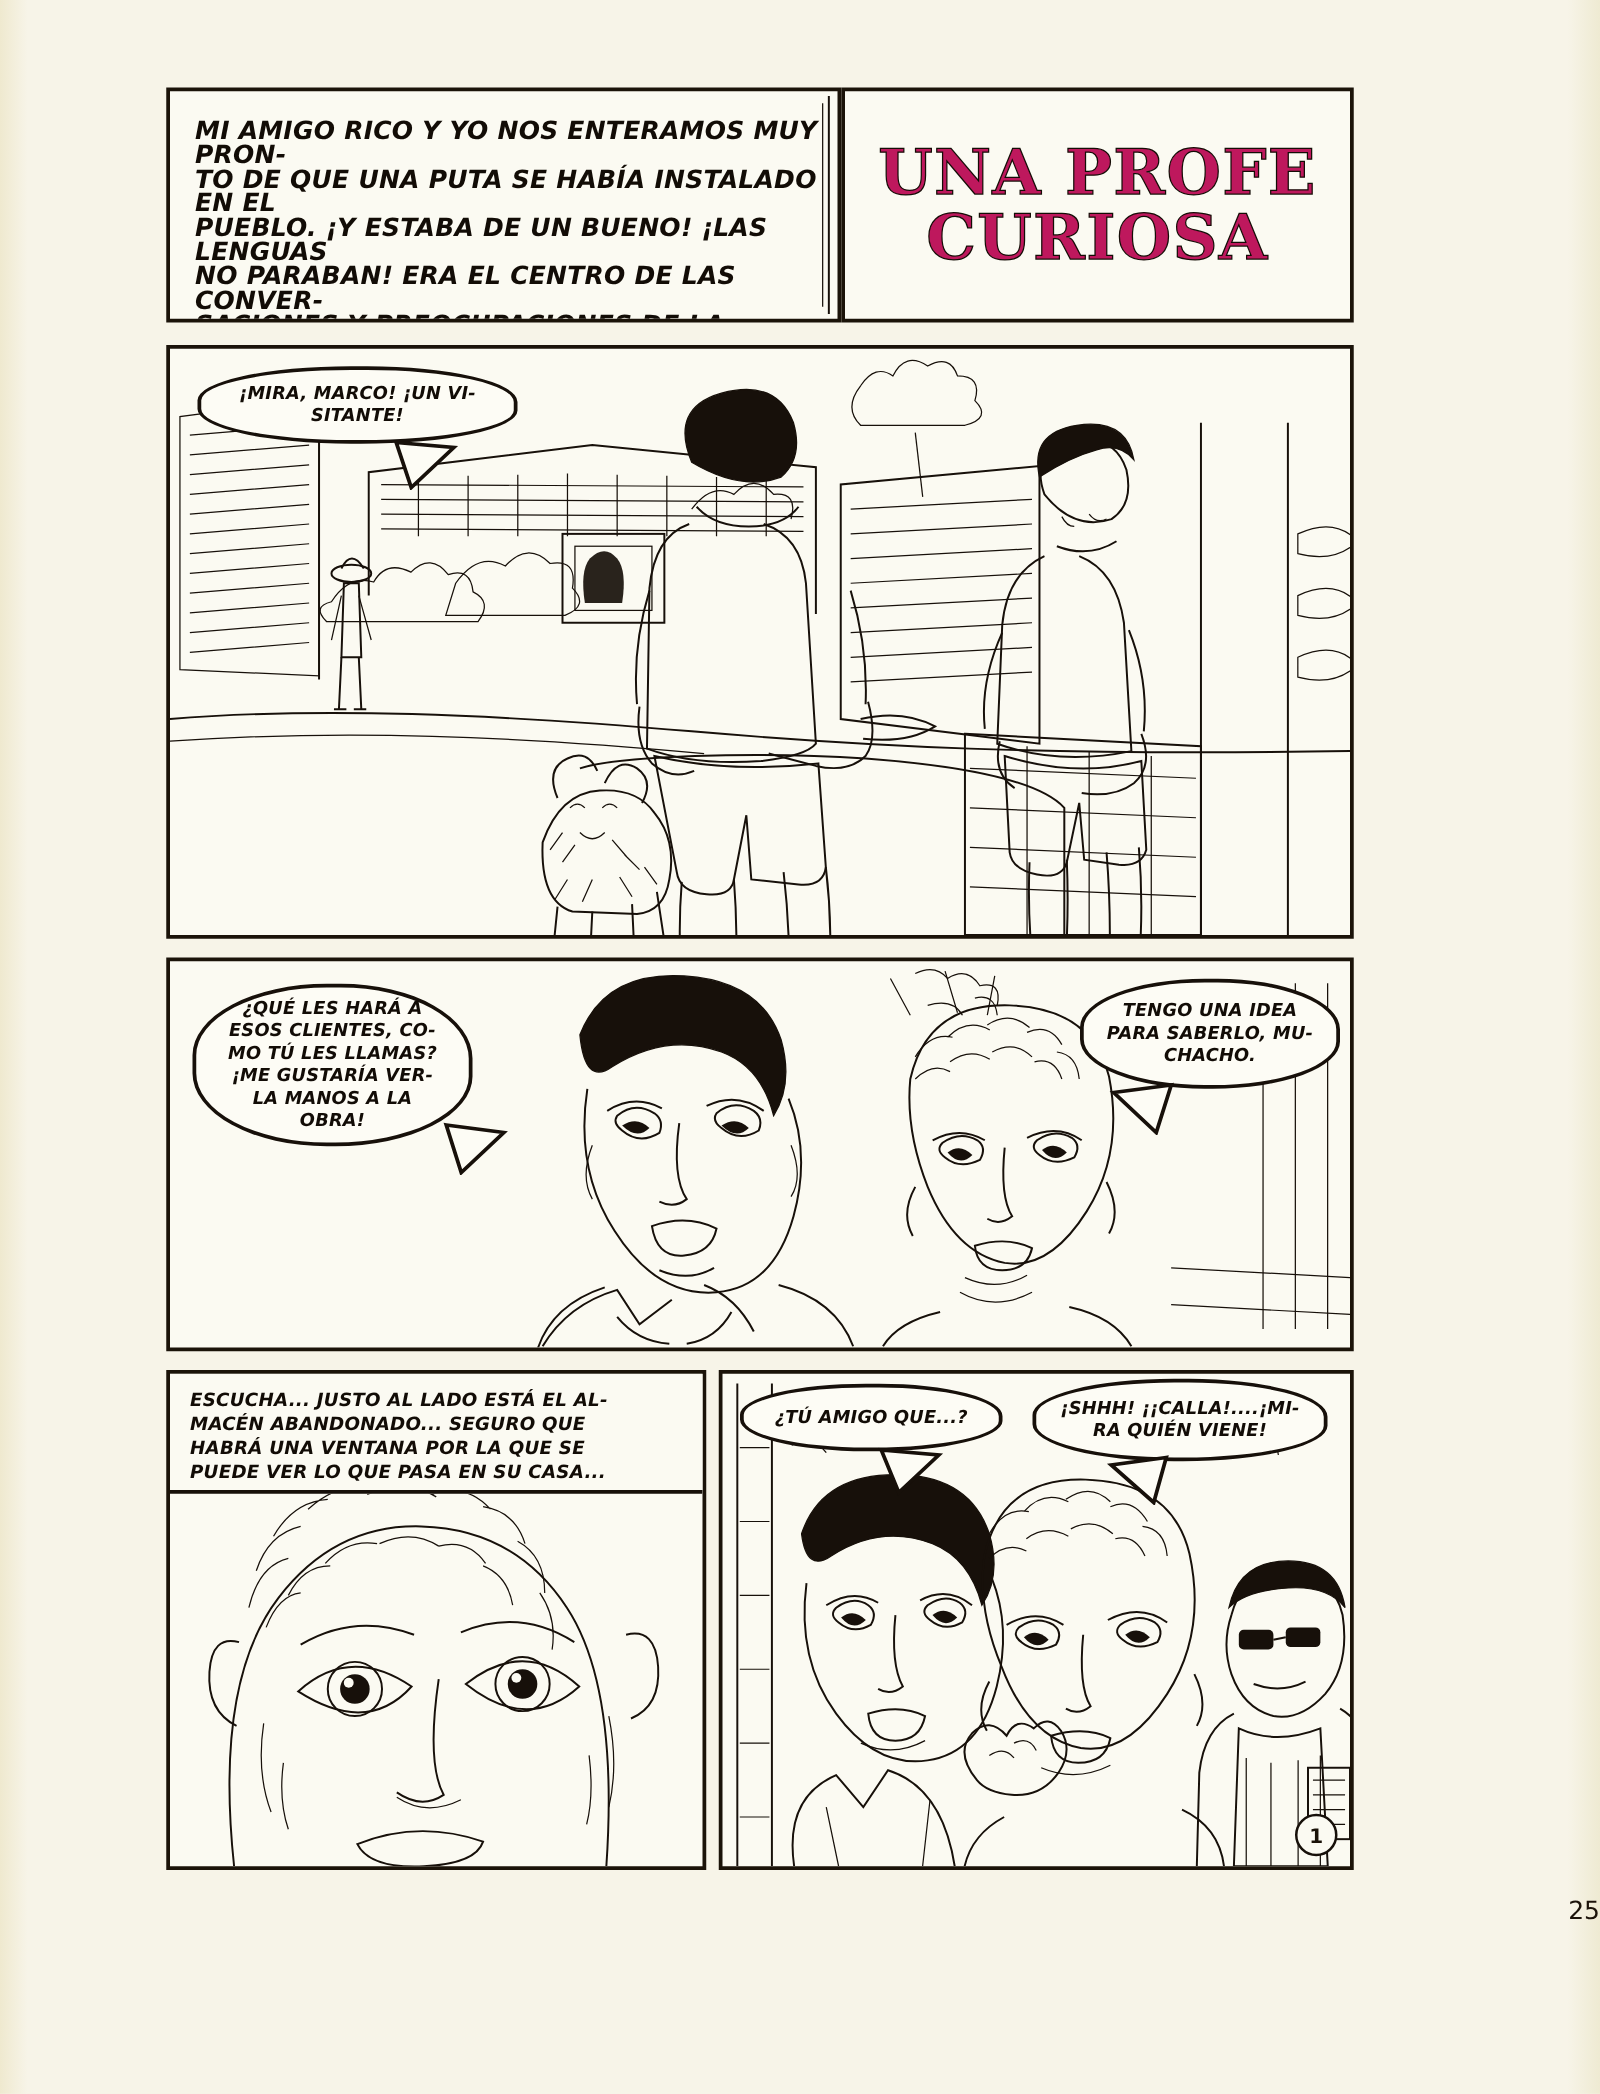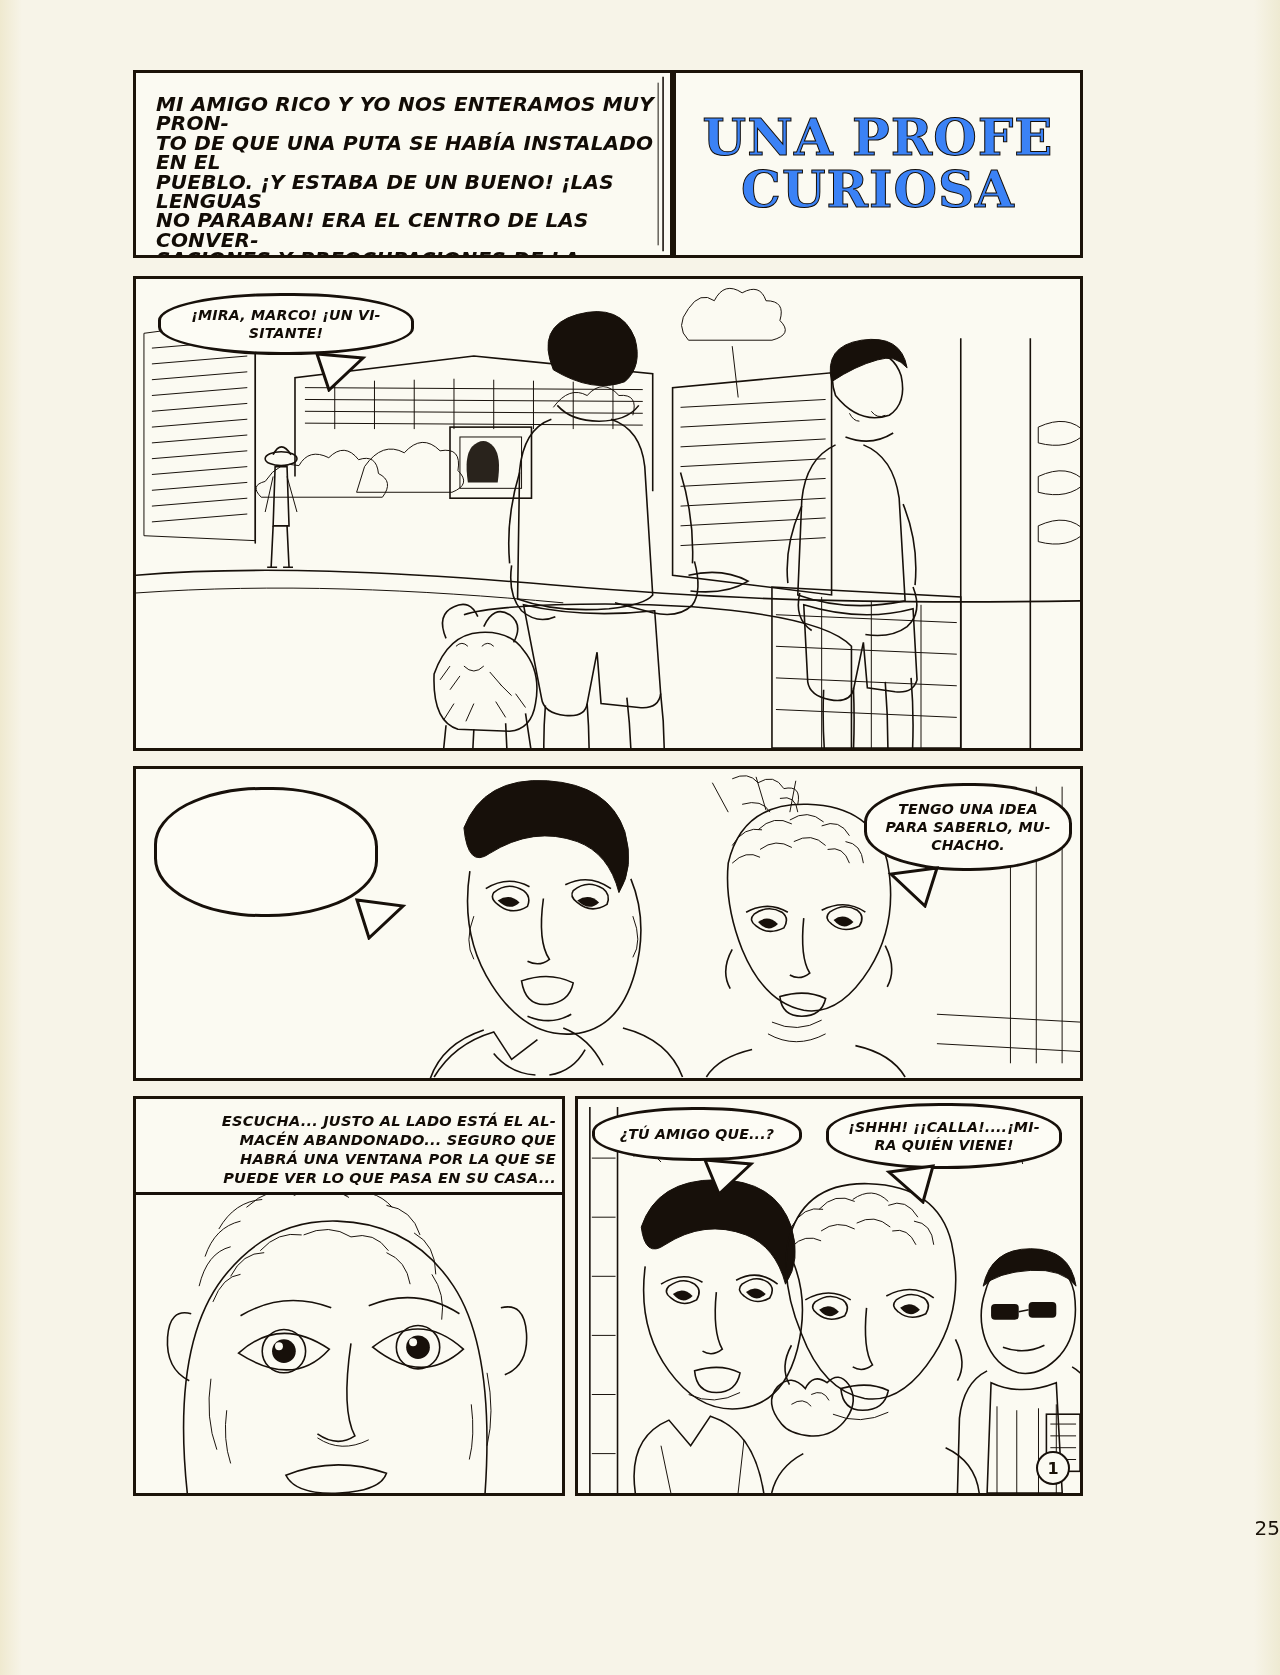--- a/index.html
+++ b/index.html
@@ -75,21 +75,21 @@
     align-items: center;
     justify-content: center;
   }
   #title-text {
     font-family: "DejaVu Serif", serif;
     font-weight: 700;
     font-size: 50px;
     line-height: 52px;
     text-align: center;
     letter-spacing: 1px;
-    color: #3b82f6;
+    color: #be185d;
     -webkit-text-stroke: 1px #140d06;
     white-space: pre-line;
   }
 
   
   #panel-1 { left: 133px; top: 276px; width: 950px; height: 475px; }
   
   #panel-2 { left: 133px; top: 766px; width: 950px; height: 315px; }
   
   #panel-3 { left: 133px; top: 1096px; width: 432px; height: 400px; }
@@ -127,21 +127,21 @@
     height: 96px;
     border-bottom: 3px solid #17100a;
     background: #fbfaf2;
     box-sizing: border-box;
     z-index: 6;
   }
   #p3-caption .caption-text {
     font-size: 14.6px;
     line-height: 19px;
     padding: 12px 12px 0 16px;
-    text-align: right;
+    text-align: left;
     font-style: italic;
   }
 
   
   #page-number {
     position: absolute;
     left: 0; top: 1516px;
     width: 1280px;
     text-align: right;
     font-family: "DejaVu Sans", sans-serif;
@@ -352,20 +352,26 @@
         <path class="ink" d="M648 232 q26 -8 46 2 q-4 18 -24 18 q-20 0 -22 -20Z"></path>
         <path class="ink-thin" d="M640 258 q26 12 50 -2 M636 270 q28 16 58 0"></path>
         <path class="ink" d="M600 184 q-12 22 -2 40 M754 180 q12 24 2 42"></path>
         <path class="ink" d="M620 286 q-34 8 -46 28 M724 282 q36 8 50 32"></path>
       </g>
 
       <path class="ink" d="M300 314 q20 -34 60 -46 l18 28 l26 -20 M470 302 q-14 -28 -40 -38"></path>
     </svg>
 
     <div class="balloon" style="left:18px; top:18px; width:224px; height:130px;">
+      <div class="balloon-text">¿QUÉ LES HARÁ A
+ESOS CLIENTES, CO-
+MO TÚ LES LLAMAS?
+¡ME GUSTARÍA VER-
+LA MANOS A LA
+OBRA!</div>
       <svg class="tail" viewBox="0 0 60 44" style="left:196px; top:106px; width:60px; height:44px;">
         <path d="M4 4 L50 10 L16 42 Z" fill="#fdfcf5" stroke="#17100a" stroke-width="3"></path>
       </svg>
     </div>
 
     <div class="balloon" style="left:728px; top:14px; width:208px; height:88px;">
       <div class="balloon-text">TENGO UNA IDEA
 PARA SABERLO, MU-
 CHACHO.</div>
       <svg class="tail" viewBox="0 0 60 44" style="left:16px; top:78px; width:60px; height:44px;">

